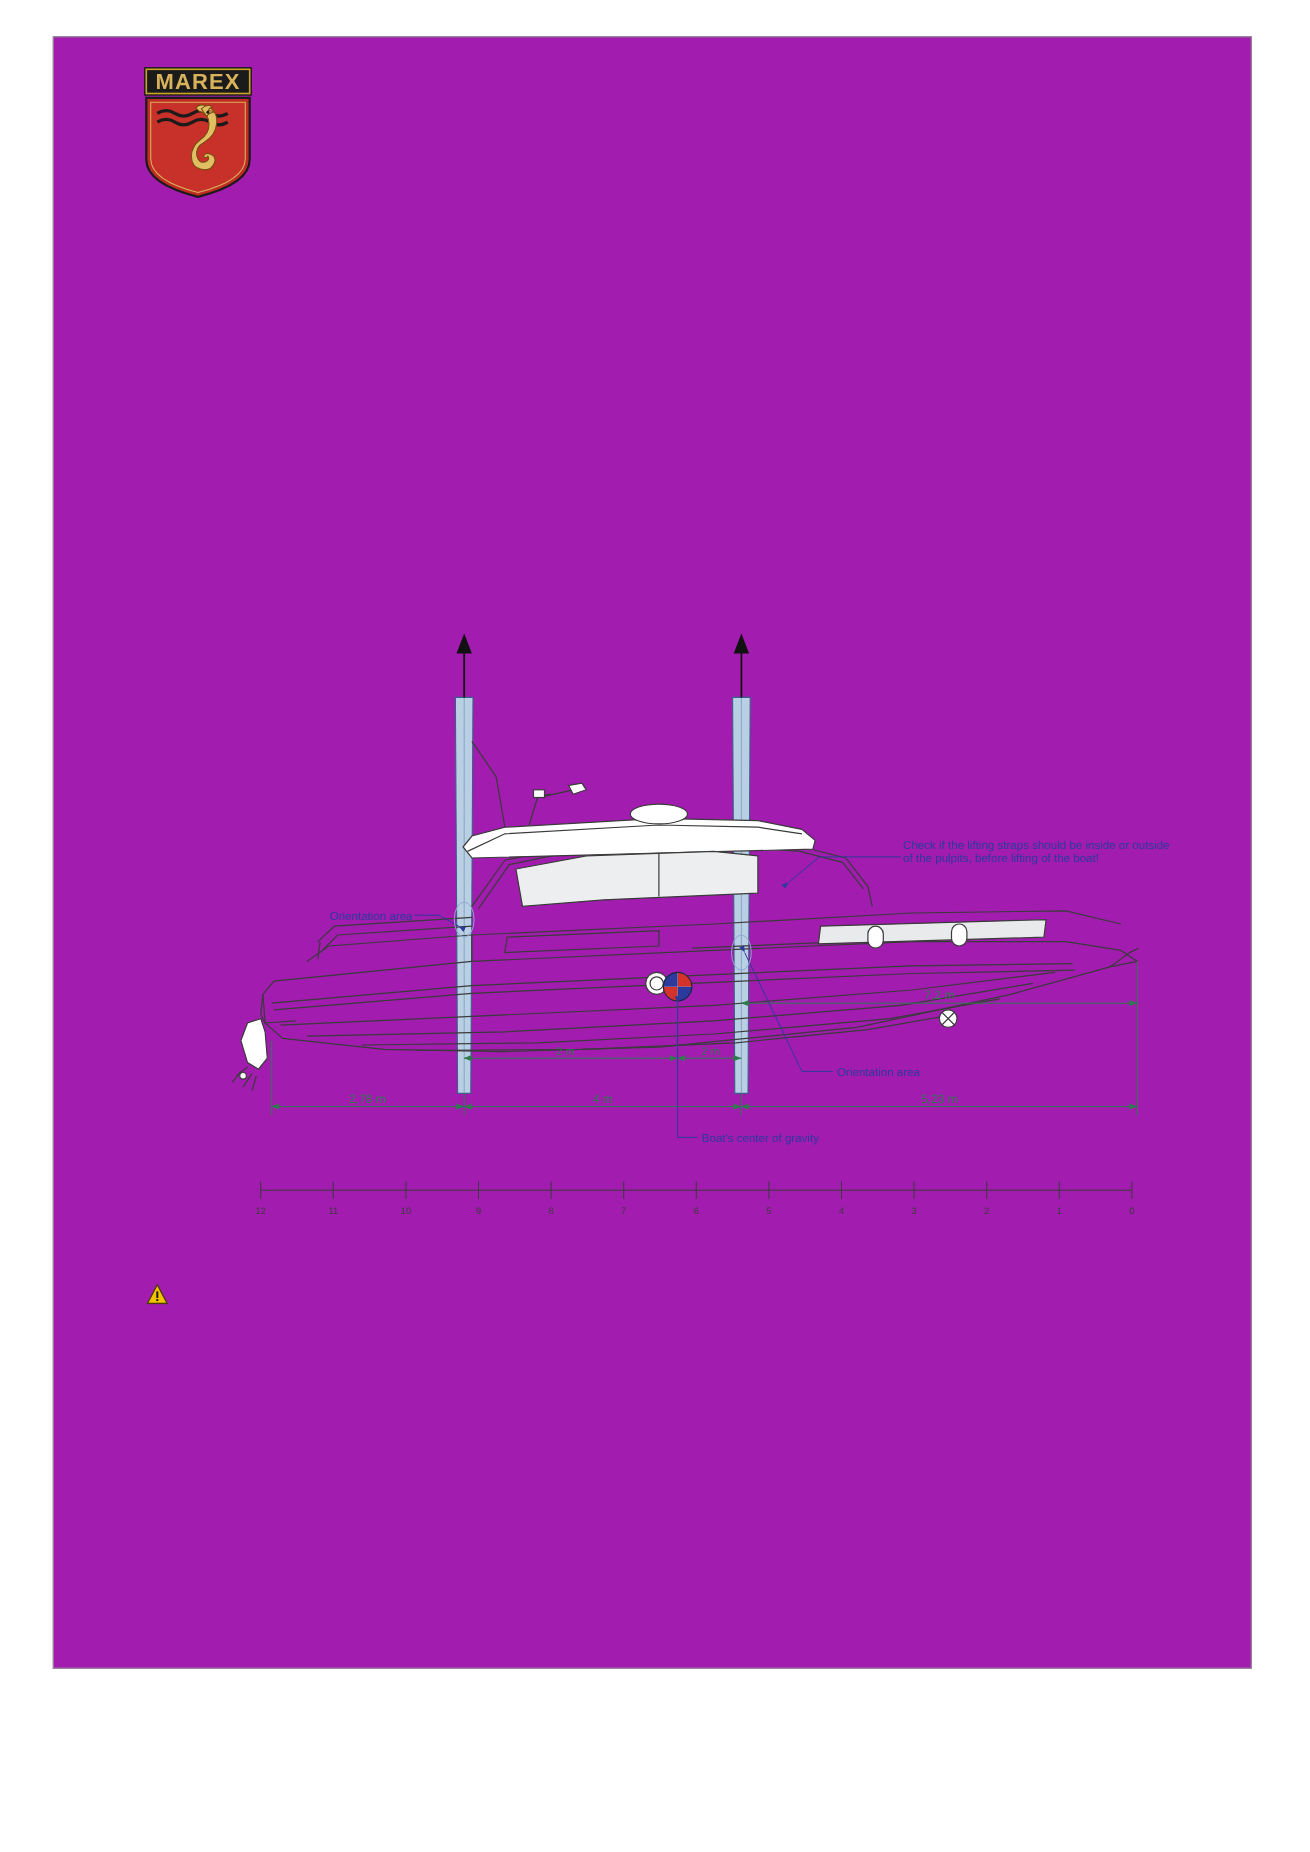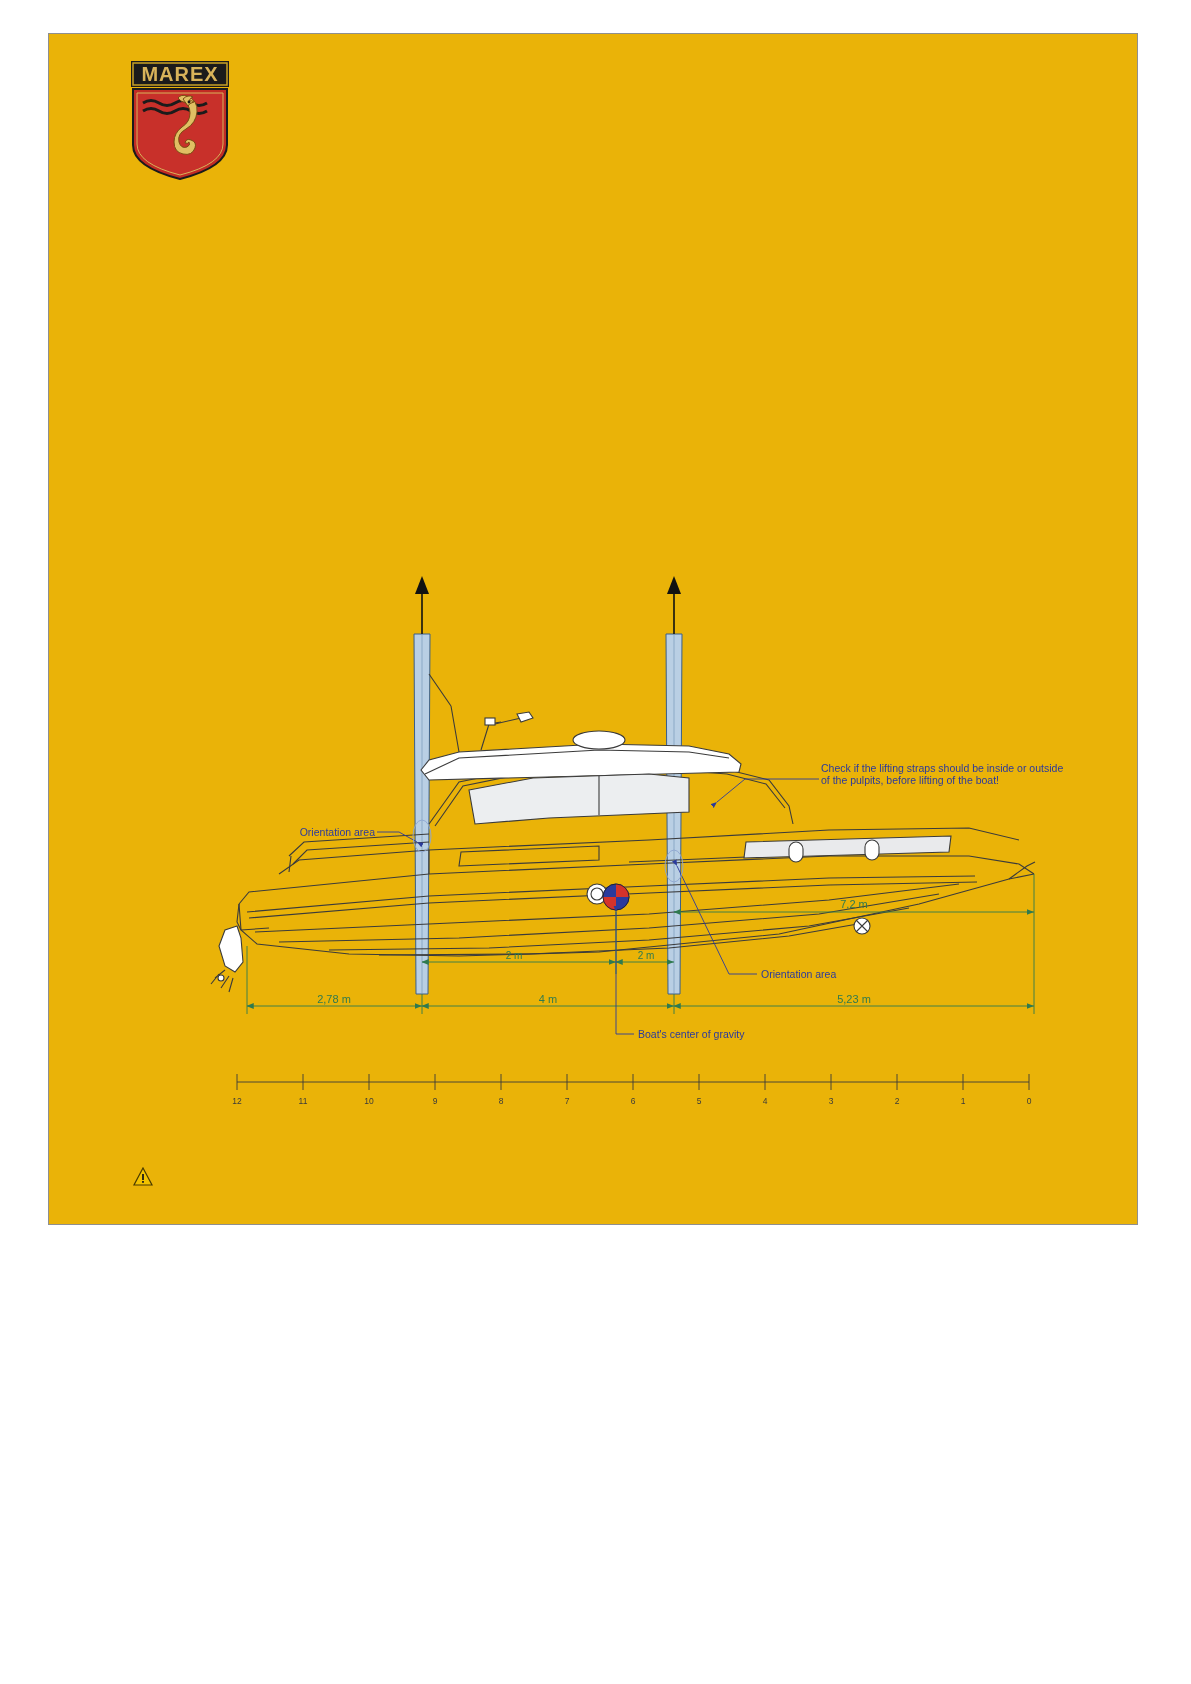--- a/index.html
+++ b/index.html
@@ -12,23 +12,23 @@
     height: 1684px;
     font-family: "Liberation Sans", sans-serif;
     position: relative;
     overflow: hidden;
   }
   .page {
     position: absolute;
     left: 48px;
     top: 33px;
     width: 1090px;
-    height: 1192px;
+    height: 1484px;
     border: 1px solid #8f8f8f;
-    background: #eab308;
+    background: #a21caf;
     box-sizing: border-box;
     padding-left: 16px;
   }
   
   .logo {
     position: absolute;
     left: 78px;
     top: 25px;
     width: 106px;
     height: 122px;

